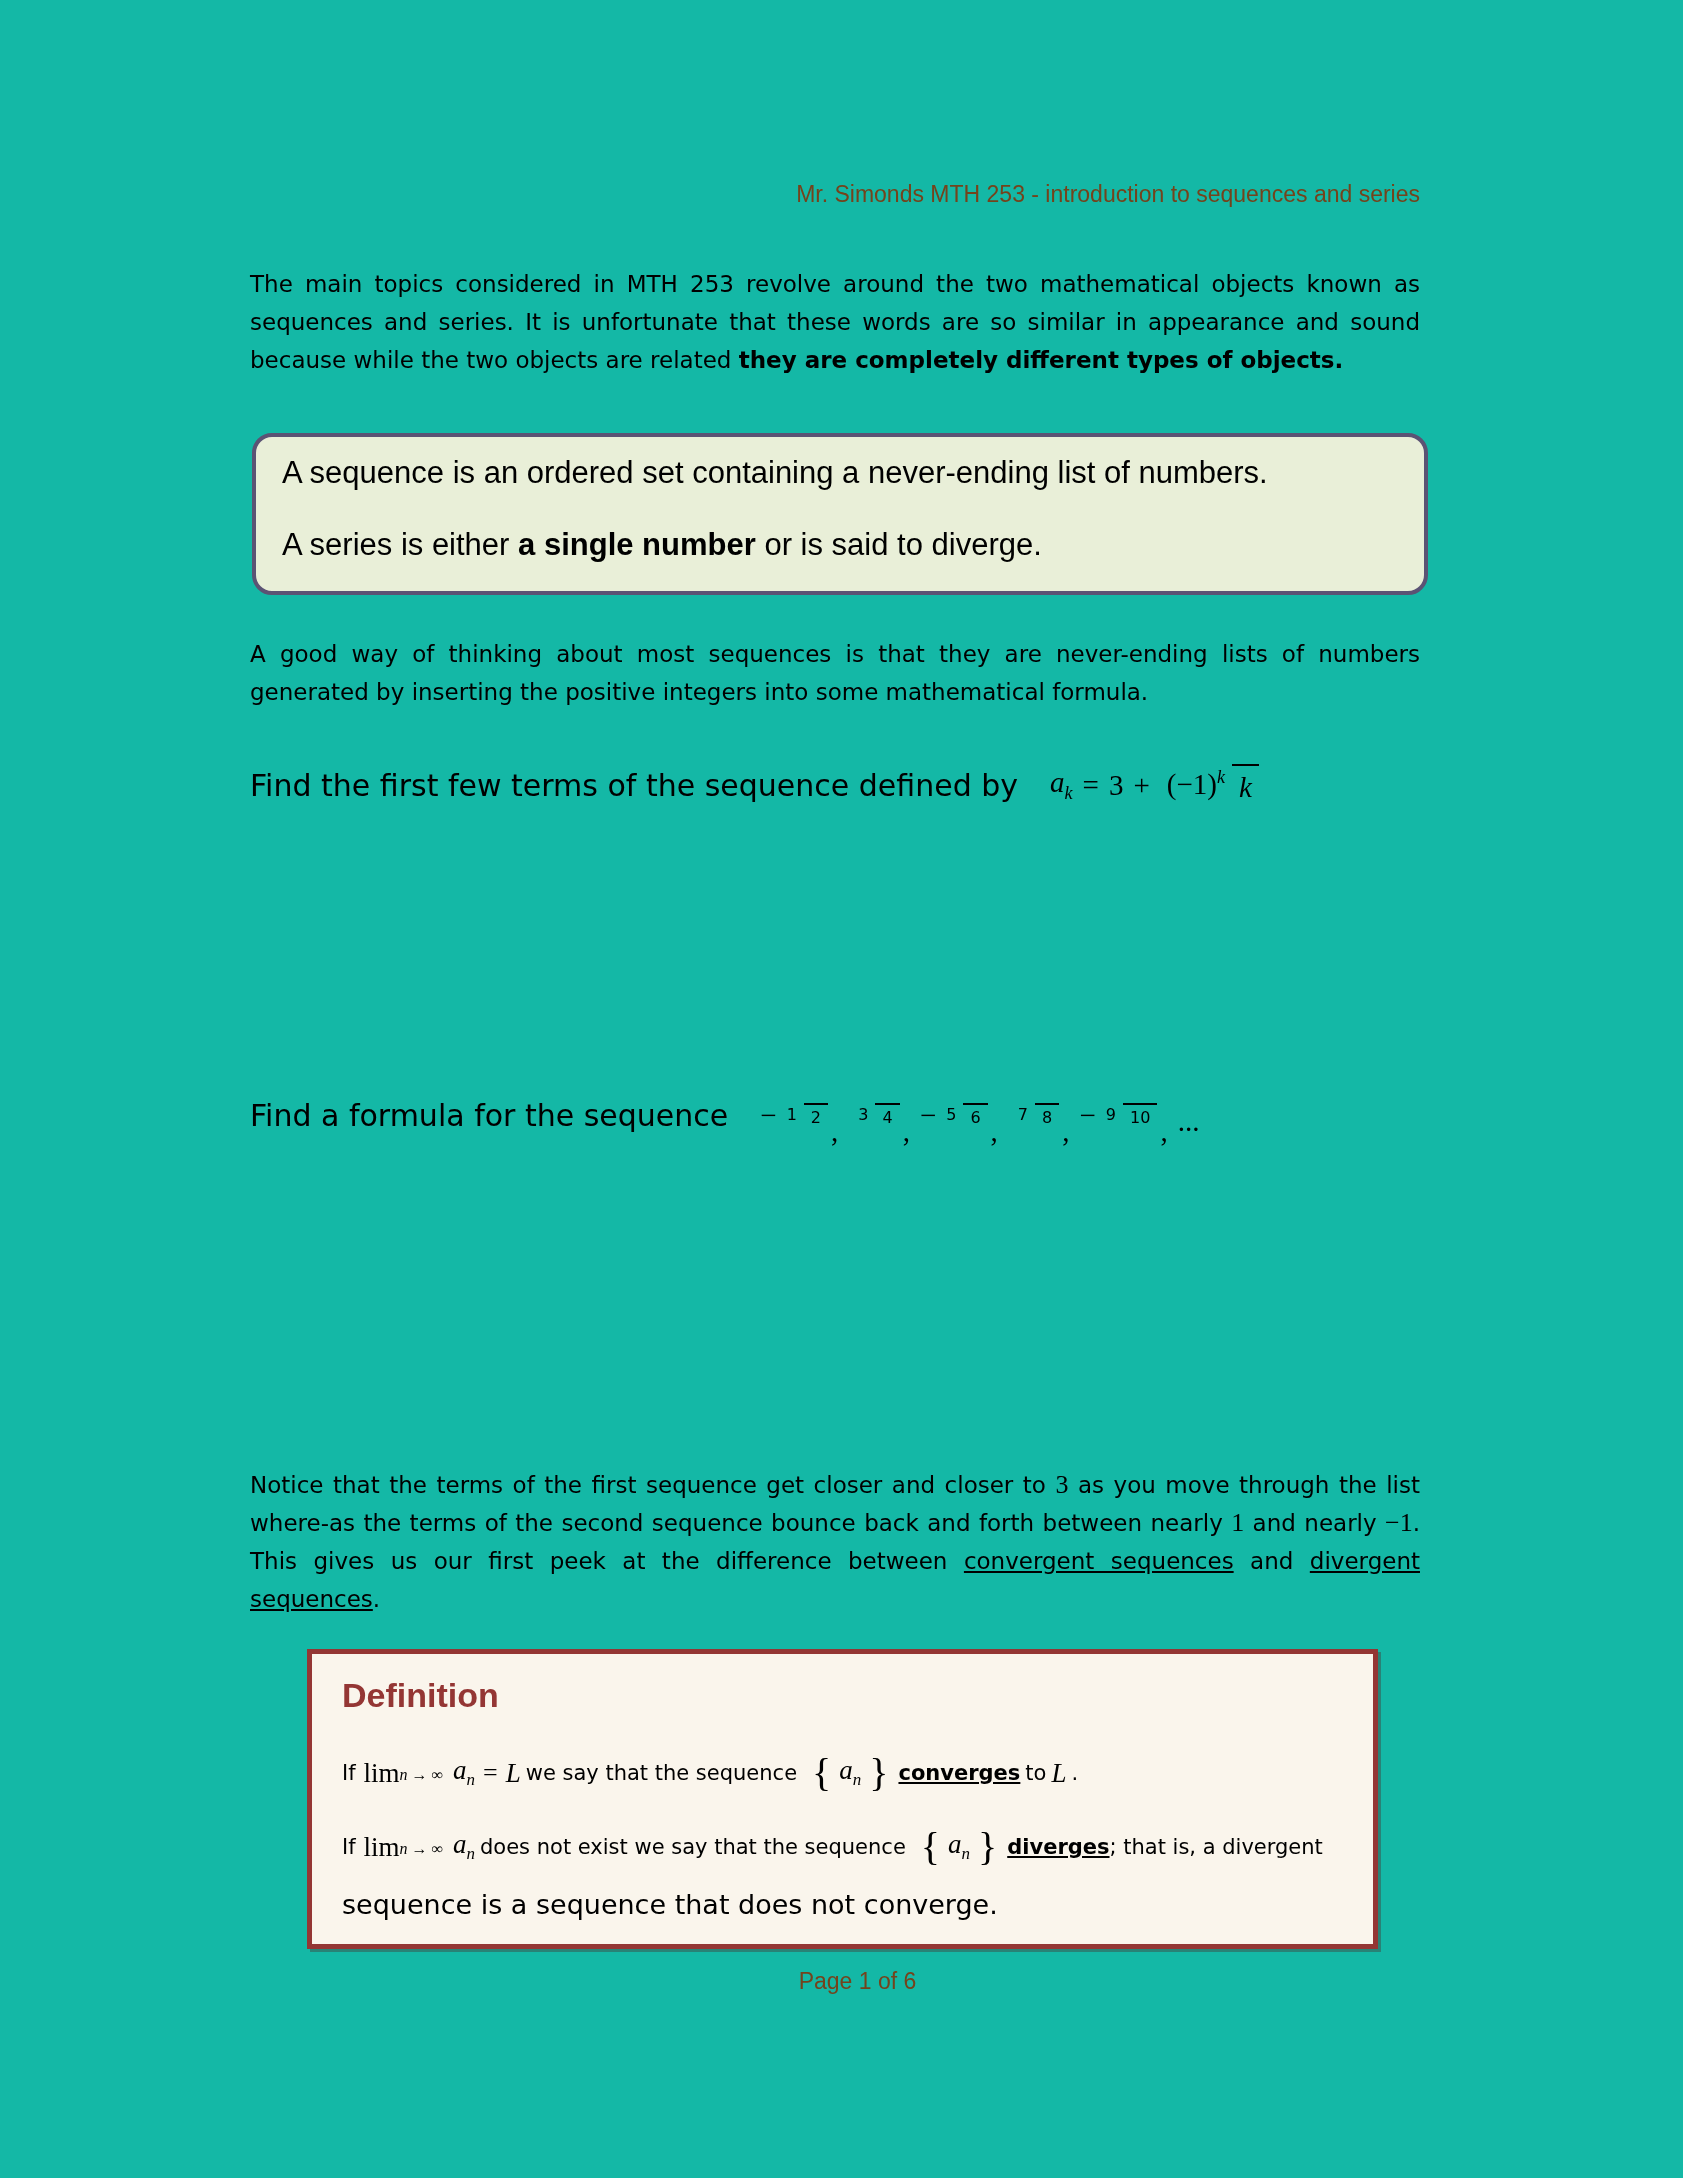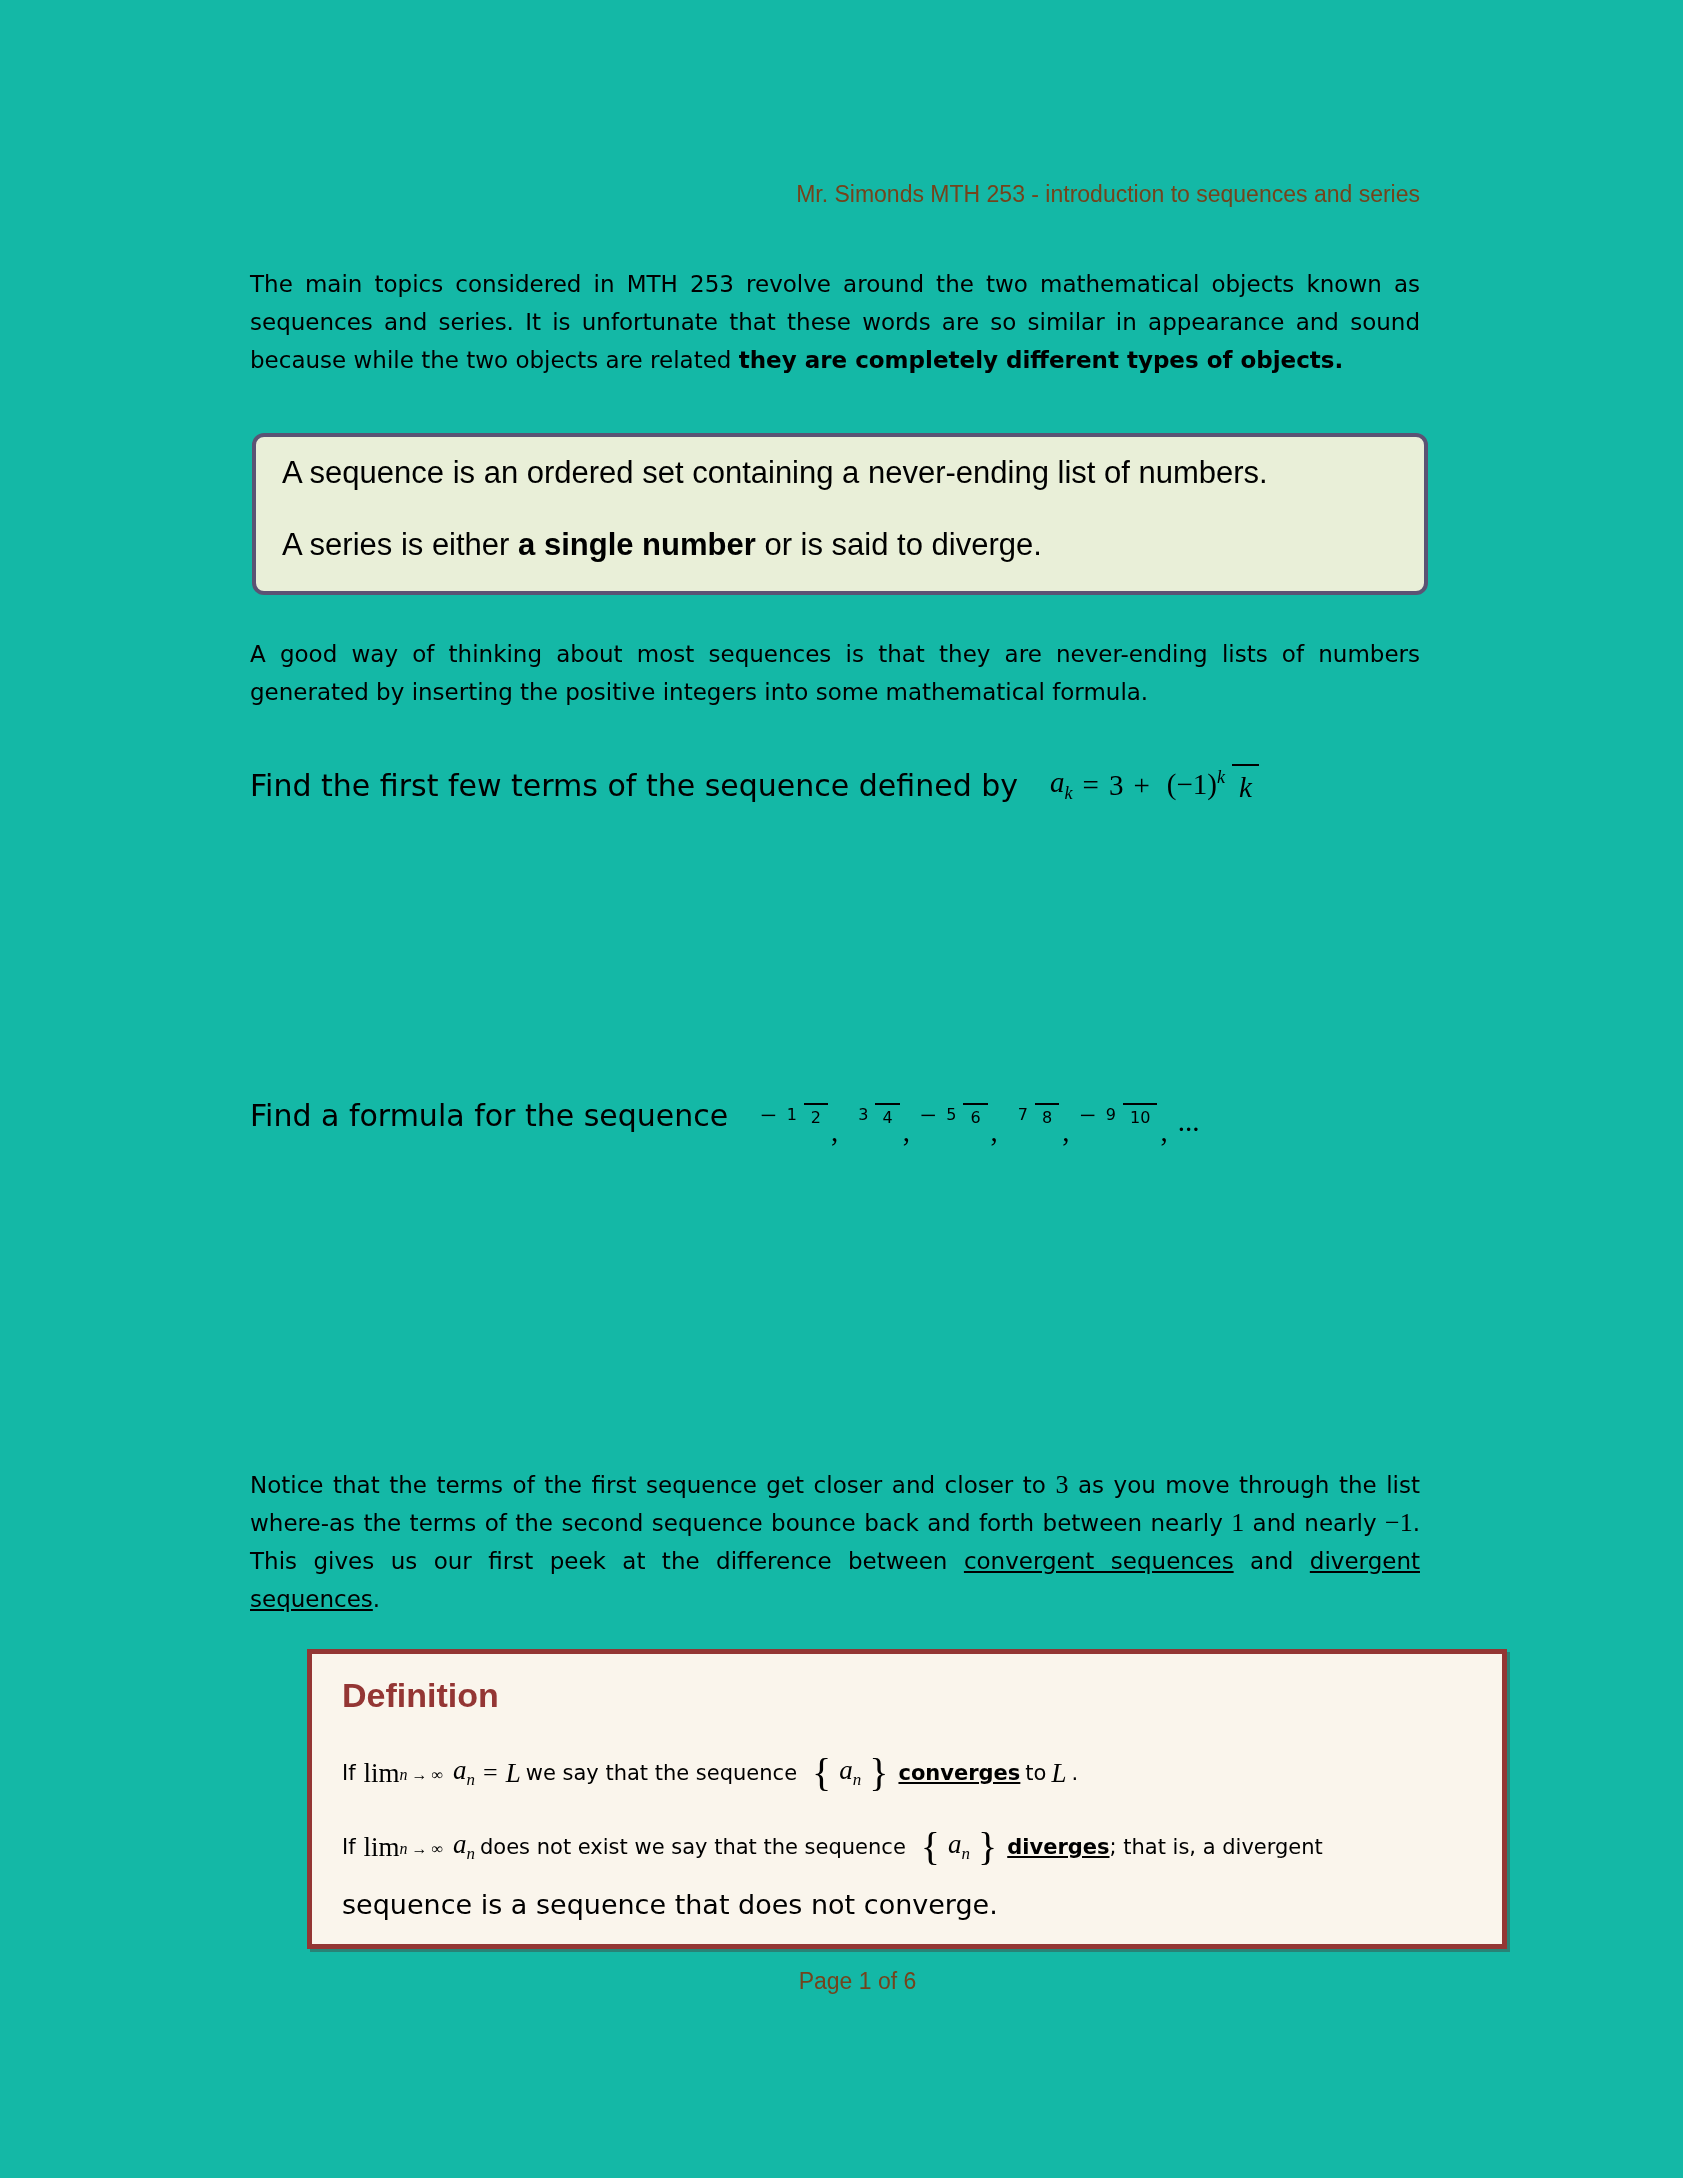--- a/index.html
+++ b/index.html
@@ -29,21 +29,21 @@
     position:absolute; left:250px; width:1170px; margin:0;
     font-size:23px; line-height:38px; text-align:justify;
   }
   .para b{font-weight:bold;}
   .serifnum{font-family:"Liberation Serif", serif; font-size:26px; line-height:1;}
   .uline{text-decoration:underline;}
   
   .callout{
     position:absolute; left:252px; top:433px; width:1176px; height:162px;
     box-sizing:border-box; background:var(--callout-bg);
-    border:4px solid var(--callout-border); border-radius:12px;
+    border:4px solid var(--callout-border); border-radius:20px;
     padding:16px 26px 0 26px;
     font-family:"Liberation Sans", sans-serif; font-size:31px; color:#000;
   }
   .callout p{margin:0; line-height:40px;}
   .callout p.second{margin-top:32px;}
   
   .findrow{
     position:absolute; left:250px; display:flex; align-items:center;
   }
   #find1{top:733px; height:104px;}
@@ -57,21 +57,21 @@
   .frac{display:inline-flex; align-items:stretch; text-align:center; vertical-align:middle;}
   .frac .num{display:block; width:100%; box-sizing:border-box; padding:2px 7px 3px 7px; line-height:1.25; text-align:center;}
   .frac .den{display:block; width:100%; box-sizing:border-box; border-top:2px solid #000; padding:3px 7px 0 7px; line-height:1.25; text-align:center;}
   .exp{font-size:18px;}
   .term{display:inline-flex; align-items:center; margin-right:6px;}
   .msign{font-family:"Liberation Serif", serif; font-size:29px; margin-right:3px;}
   .comma{font-family:"Liberation Serif", serif; font-size:29px; transform:translateY(16px); margin:0 4px 0 3px;}
   .ellipsis{font-family:"Liberation Serif", serif; font-size:29px; transform:translateY(6px);}
   
   .defbox{
-    position:absolute; left:307px; top:1649px; width:1200px; height:300px;
+    position:absolute; left:307px; top:1649px; width:1071px; height:300px;
     box-sizing:border-box; background:var(--def-bg);
     border:5px solid var(--maroon);
     box-shadow:3px 3px 0 rgba(80,30,30,0.35);
     padding:22px 26px 0 30px;
   }
   .deftitle{
     margin:0; font-family:"Liberation Sans", sans-serif; font-weight:bold;
     font-size:34px; color:var(--maroon);
   }
   .defline{

